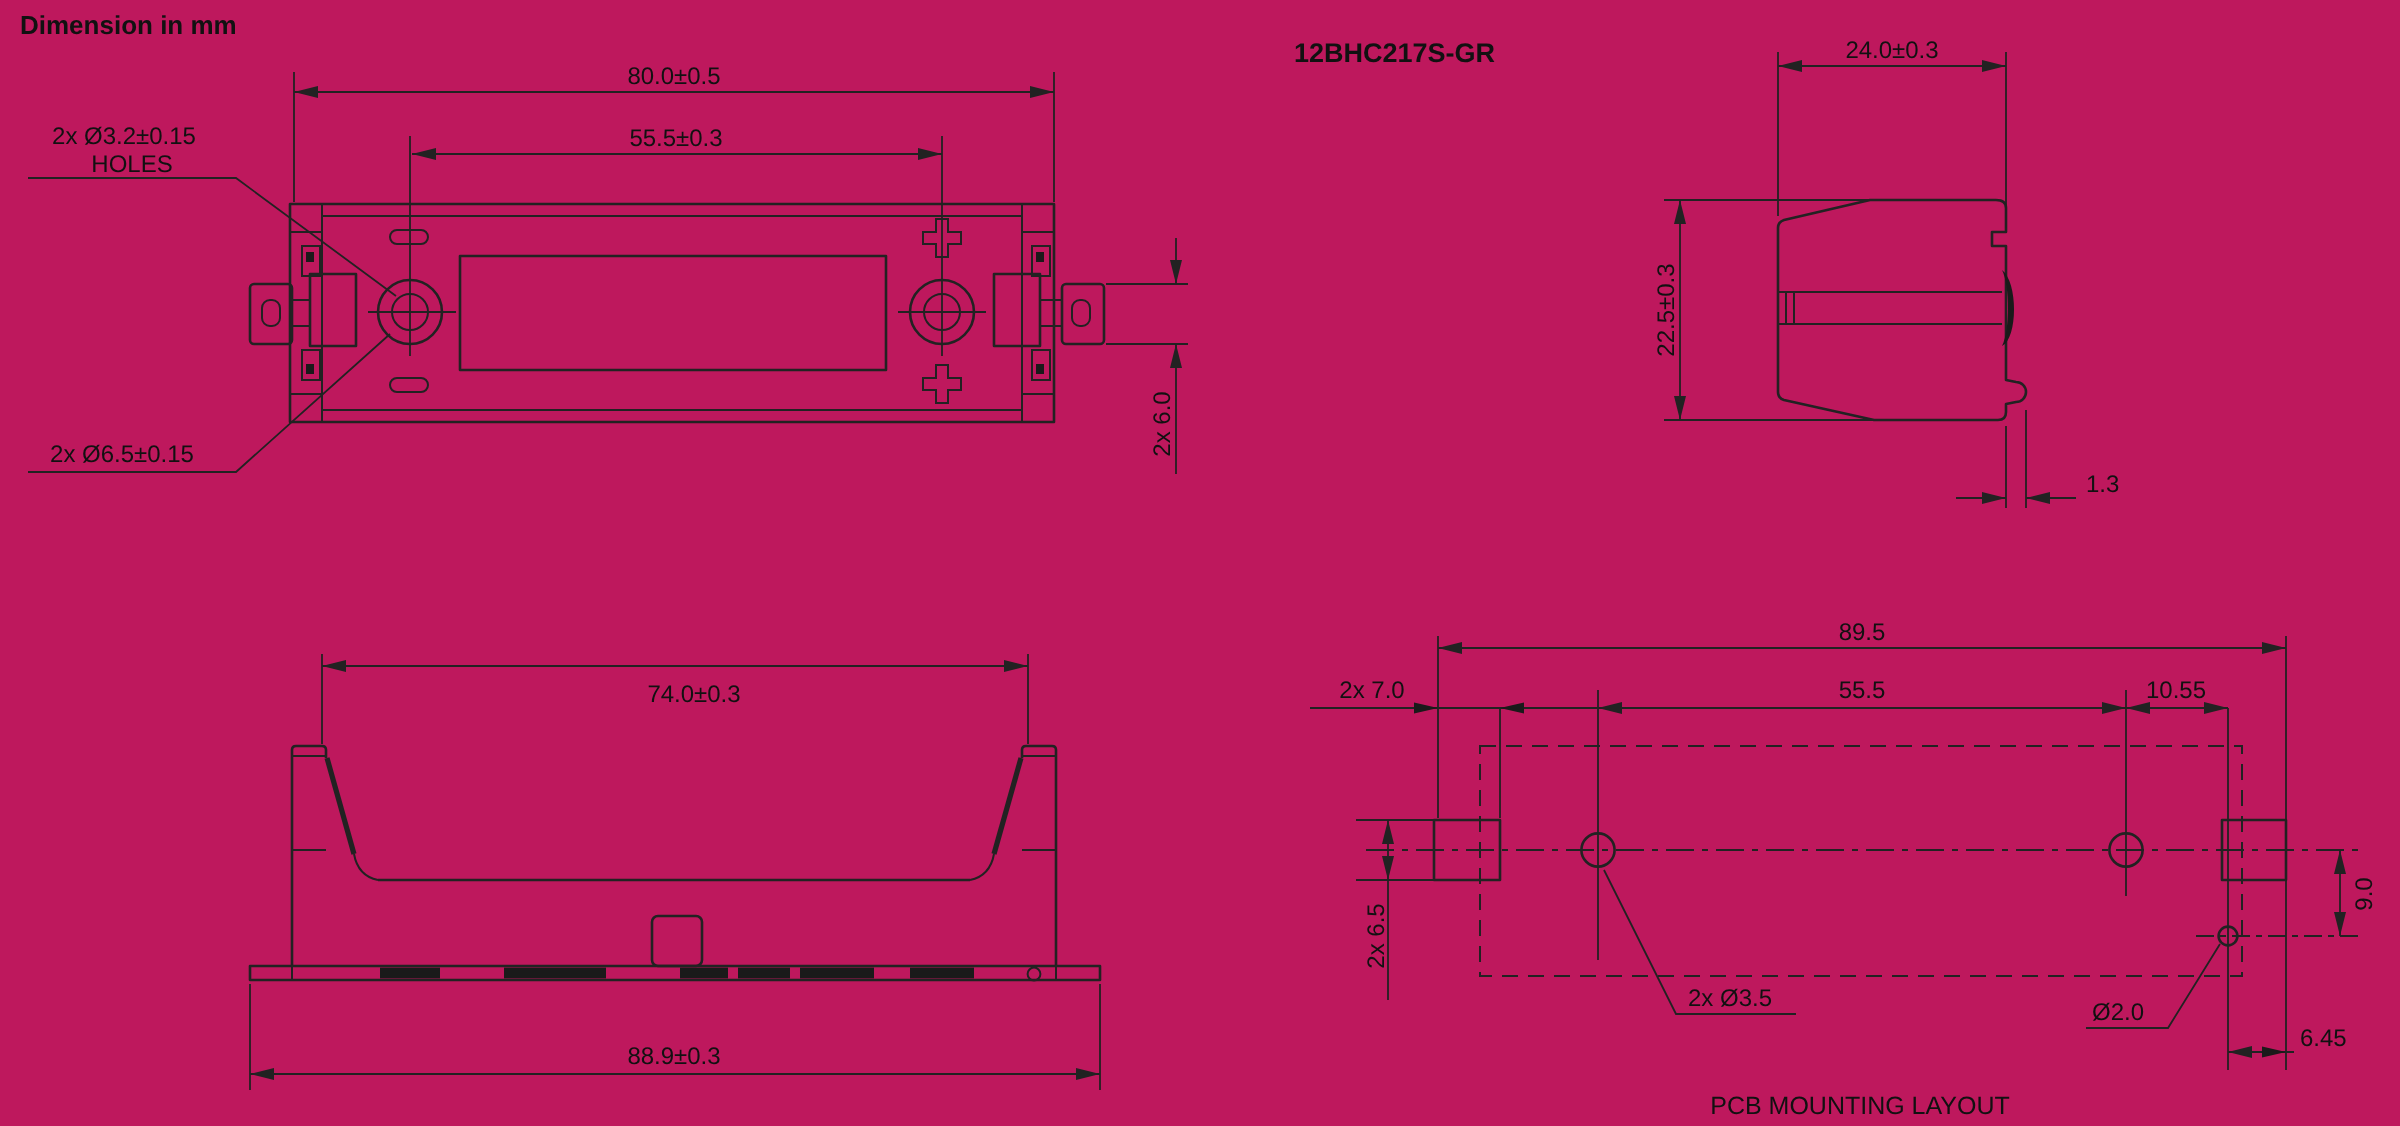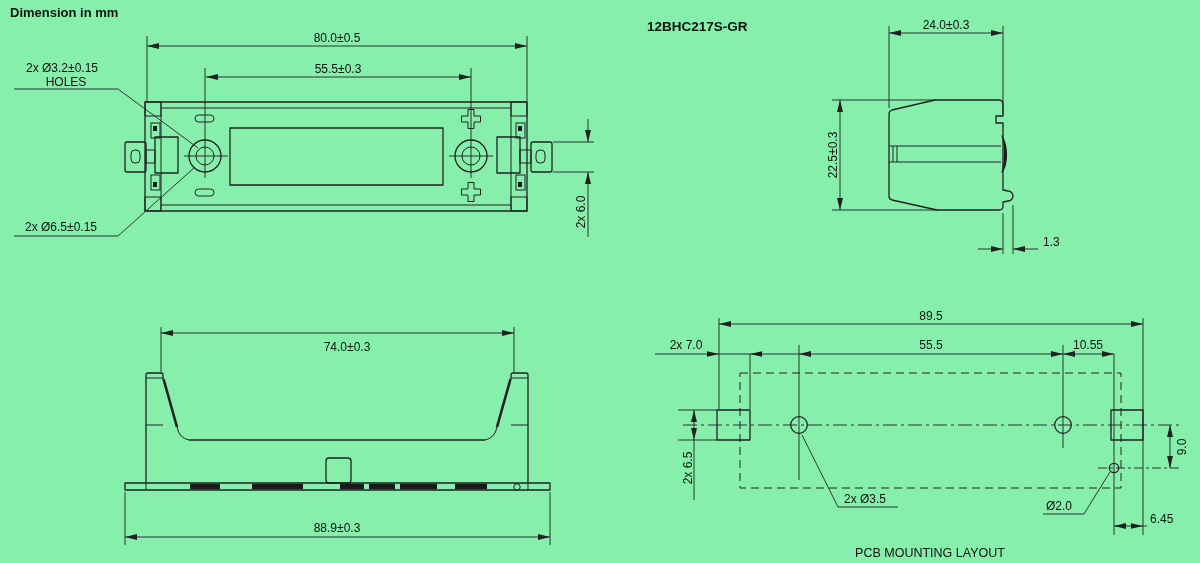--- a/index.html
+++ b/index.html
@@ -1,16 +1,16 @@
 <!DOCTYPE html>
 <html><head>
 <meta charset="utf-8">
 <style>
   html,body{margin:0;padding:0;background:#fff;}
-  .sheet{width:1200px;height:563px;background:#86efac;position:relative;overflow:hidden;}
+  .sheet{width:1200px;height:563px;background:#be185d;position:relative;overflow:hidden;}
   svg{display:block;}
   .ol{fill:none;stroke:#222;stroke-width:1.3;stroke-linejoin:round;}
   .thick{fill:none;stroke:#222;stroke-width:2.6;}
   .thin{fill:none;stroke:#222;stroke-width:1;}
   .dim{fill:none;stroke:#222;stroke-width:0.9;}
   .dash{fill:none;stroke:#222;stroke-width:1;stroke-dasharray:8 5;}
   .cl{fill:none;stroke:#222;stroke-width:0.9;stroke-dasharray:14 4 3 4;}
   .cls{fill:none;stroke:#222;stroke-width:0.9;stroke-dasharray:9 3 3 3;}
   .blk{fill:#1a1a1a;stroke:none;}
   text{font-family:"Liberation Sans","DejaVu Sans",sans-serif;font-size:12px;fill:#111;}

